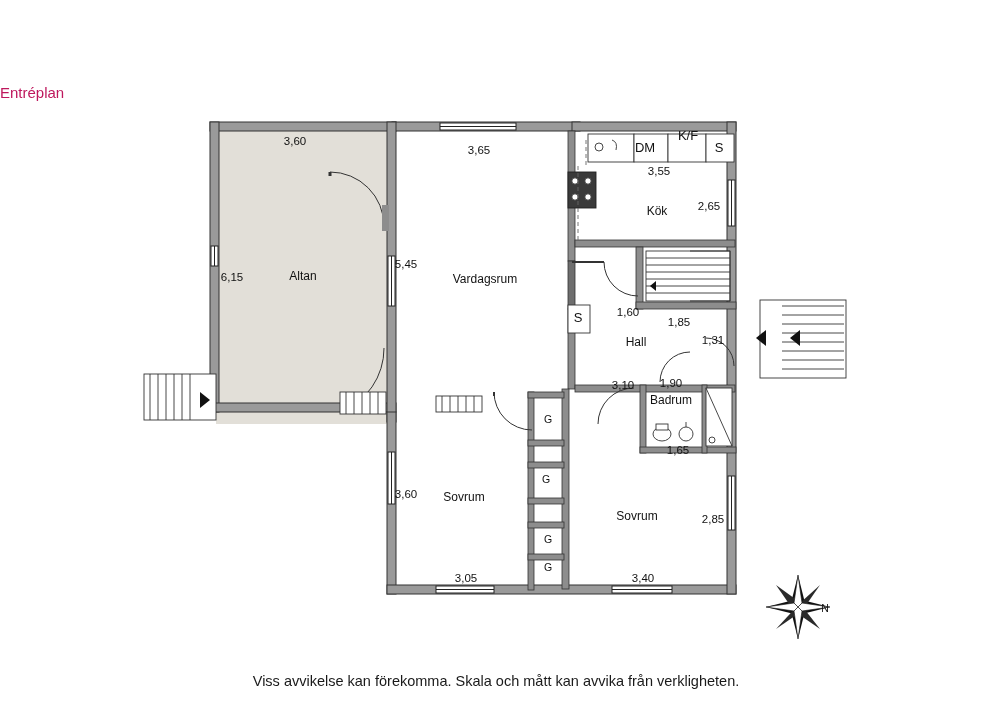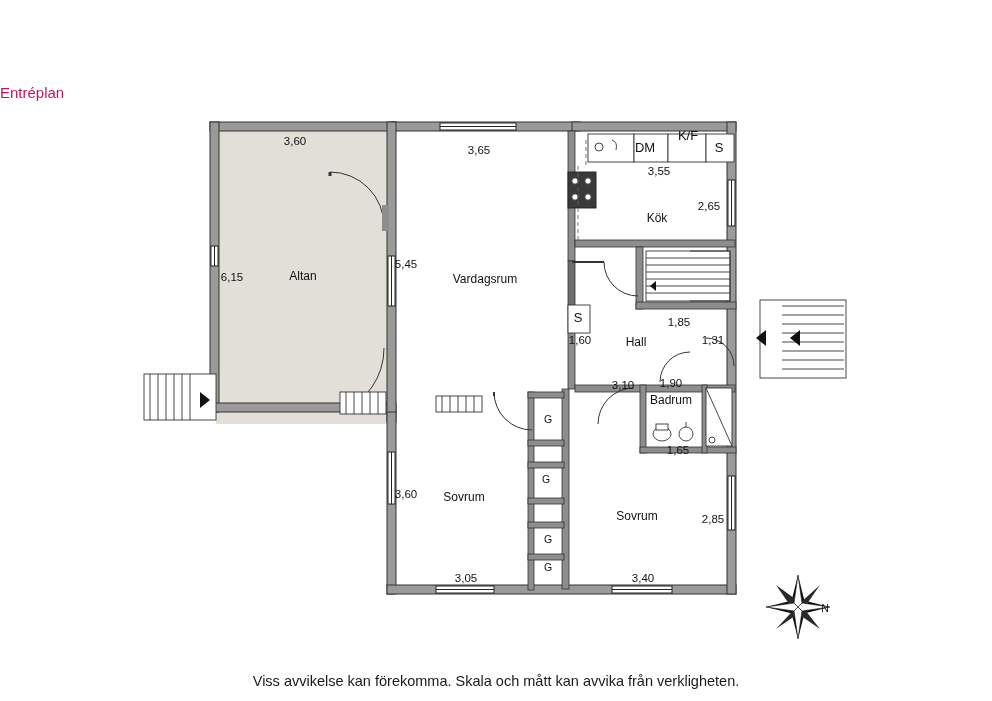--- a/index.html
+++ b/index.html
@@ -264,33 +264,33 @@
     <polygon points="766,607 794,603 798,607 794,611" fill="#ffffff" stroke="#111111" stroke-width="0.6"></polygon>
     <polygon points="830,607 802,611 798,607 802,603" fill="#ffffff" stroke="#111111" stroke-width="0.6"></polygon>
   </g>
 </svg>
 
 <div class="title">Entréplan</div>
 <div class="footnote">Viss avvikelse kan förekomma. Skala och mått kan avvika från verkligheten.</div>
 
 <div class="lbl room" style="left:303px; top:277px;">Altan</div>
 <div class="lbl room" style="left:485px; top:280px;">Vardagsrum</div>
-<div class="lbl room" style="left:657px; top:219px;">Kök</div>
+<div class="lbl room" style="left:657px; top:212px;">Kök</div>
 <div class="lbl room" style="left:636px; top:343px;">Hall</div>
 <div class="lbl room" style="left:671px; top:401px;">Badrum</div>
 <div class="lbl room" style="left:464px; top:498px;">Sovrum</div>
 <div class="lbl room" style="left:637px; top:517px;">Sovrum</div>
 
 <div class="lbl" style="left:295px; top:141px;">3,60</div>
 <div class="lbl" style="left:232px; top:277px;">6,15</div>
 <div class="lbl" style="left:479px; top:150px;">3,65</div>
 <div class="lbl" style="left:406px; top:264px;">5,45</div>
 <div class="lbl" style="left:659px; top:171px;">3,55</div>
 <div class="lbl" style="left:709px; top:206px;">2,65</div>
-<div class="lbl" style="left:580px; top:312px;margin-top:28px;">1,60</div>
+<div class="lbl" style="left:628px; top:312px;">1,60</div>
 <div class="lbl" style="left:679px; top:322px;">1,85</div>
 <div class="lbl" style="left:713px; top:340px;">1,31</div>
 <div class="lbl" style="left:623px; top:385px;">3,10</div>
 <div class="lbl" style="left:671px; top:383px;">1,90</div>
 <div class="lbl" style="left:678px; top:422px;margin-top:28px;">1,65</div>
 <div class="lbl" style="left:406px; top:494px;">3,60</div>
 <div class="lbl" style="left:466px; top:578px;">3,05</div>
 <div class="lbl" style="left:713px; top:519px;">2,85</div>
 <div class="lbl" style="left:643px; top:578px;">3,40</div>
 

